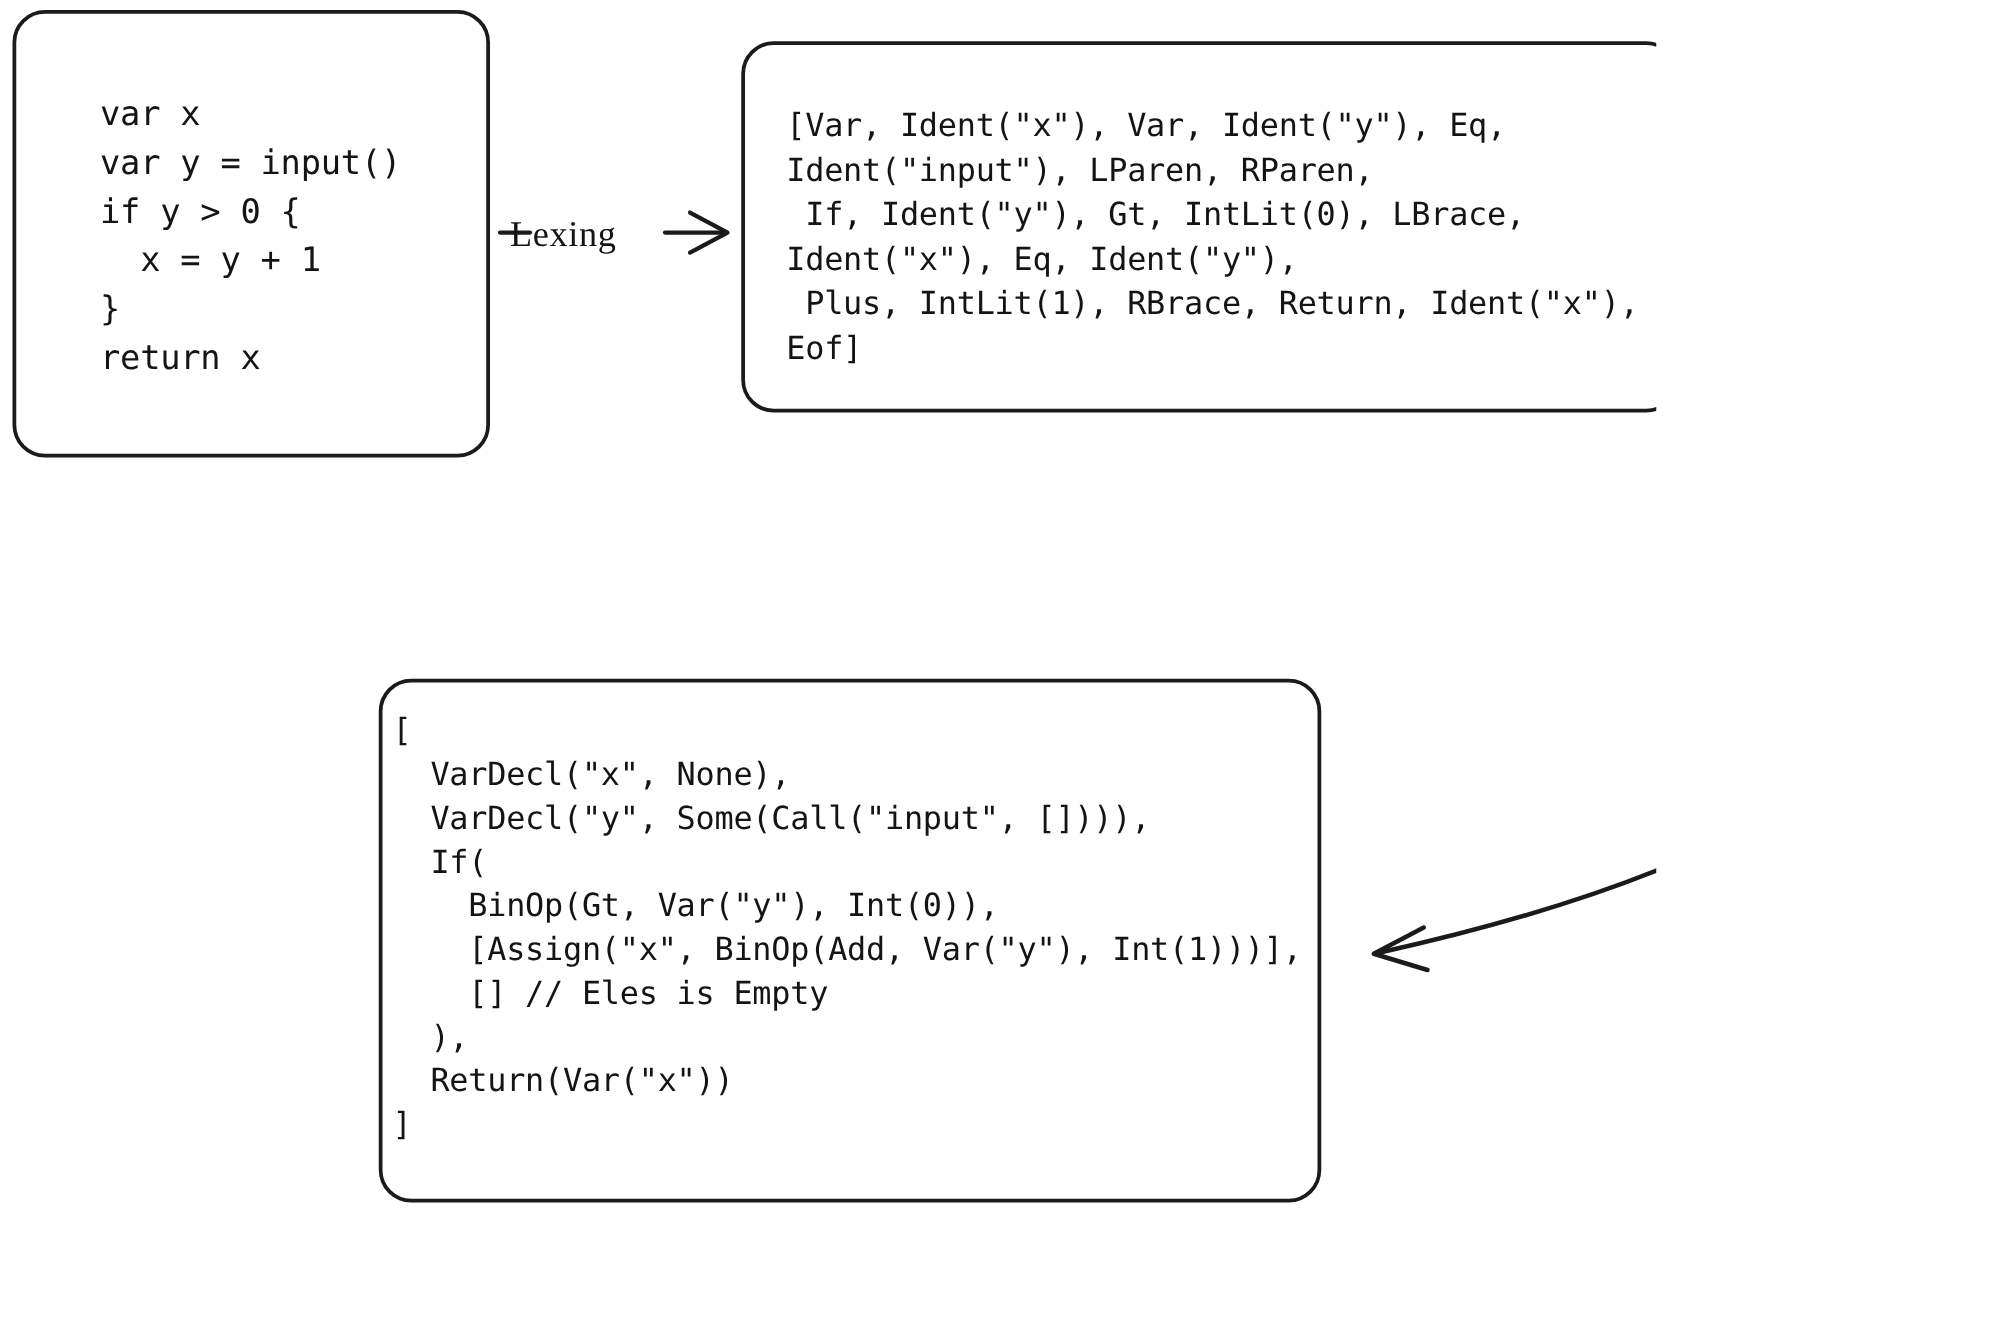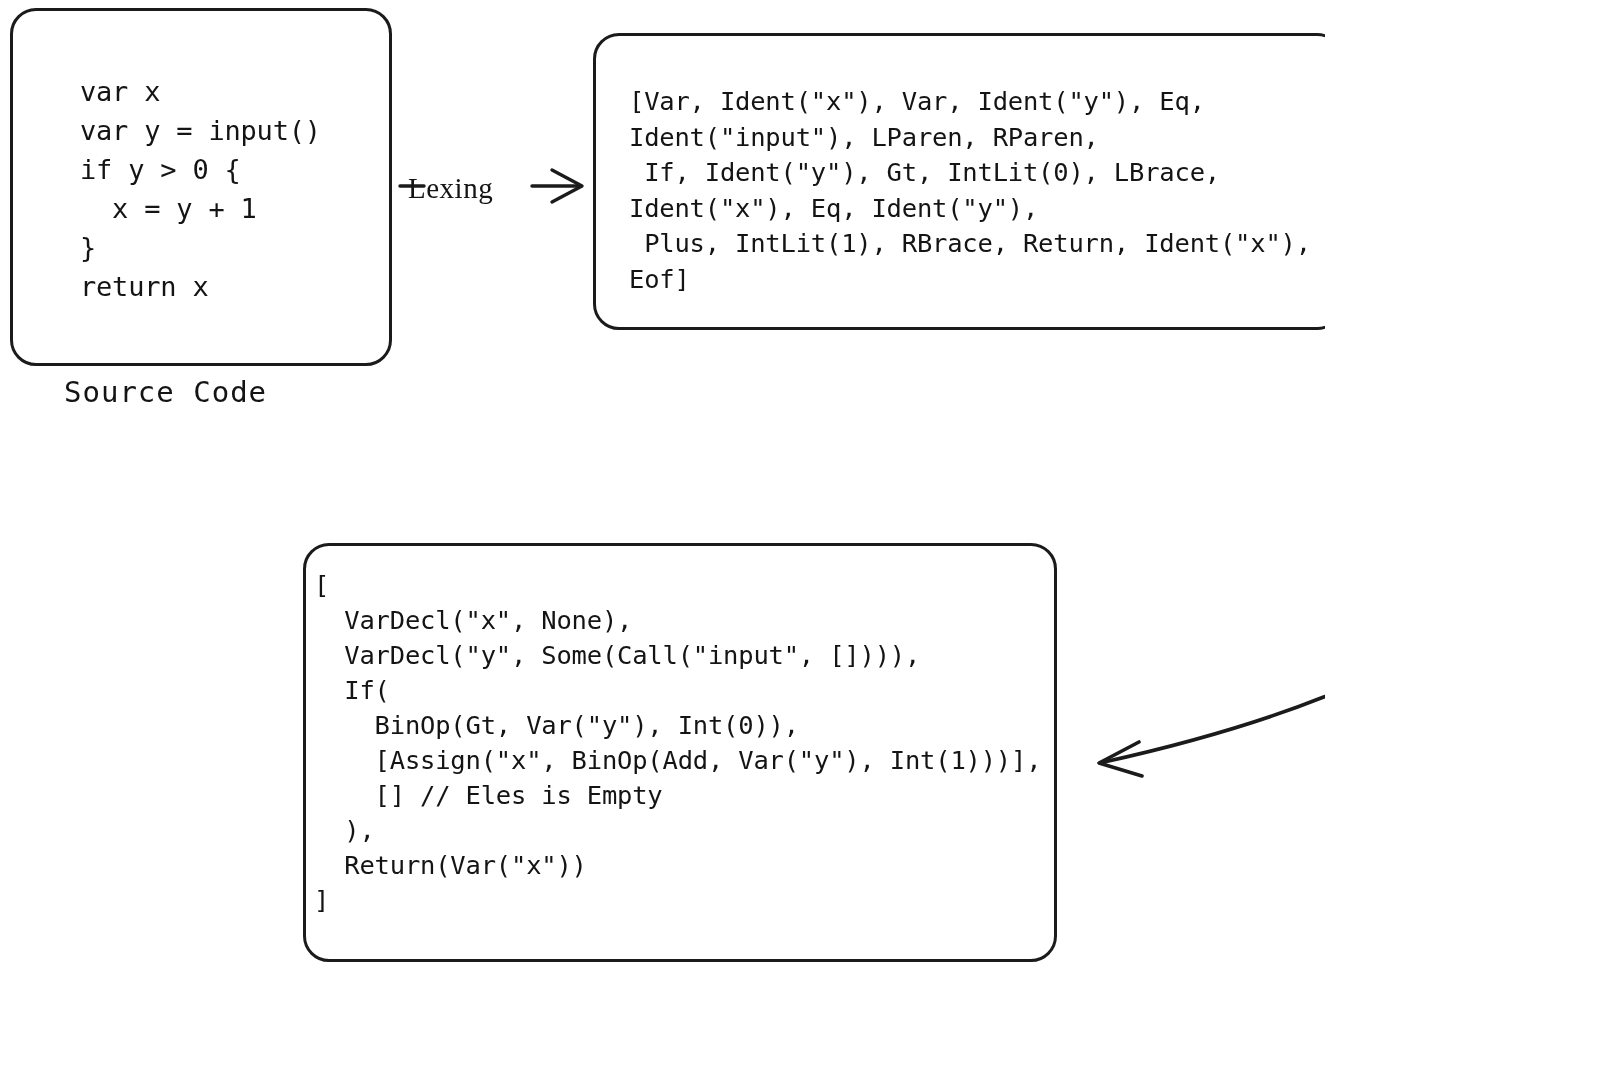--- a/index.html
+++ b/index.html
@@ -75,21 +75,20 @@
 
 <div id="canvas">
 
   <div class="box" id="src-box"></div>
   <div class="code" id="src-code">var x
 var y = input()
 if y &gt; 0 {
   x = y + 1
 }
 return x</div>
-  <div class="caption" id="src-caption">Source Code</div>
 
   <div class="box" id="tok-box"></div>
   <div class="code" id="tok-code">[Var, Ident("x"), Var, Ident("y"), Eq,
 Ident("input"), LParen, RParen,
  If, Ident("y"), Gt, IntLit(0), LBrace,
 Ident("x"), Eq, Ident("y"),
  Plus, IntLit(1), RBrace, Return, Ident("x"),
 Eof]</div>
 
   <div class="box" id="ast-box"></div>

